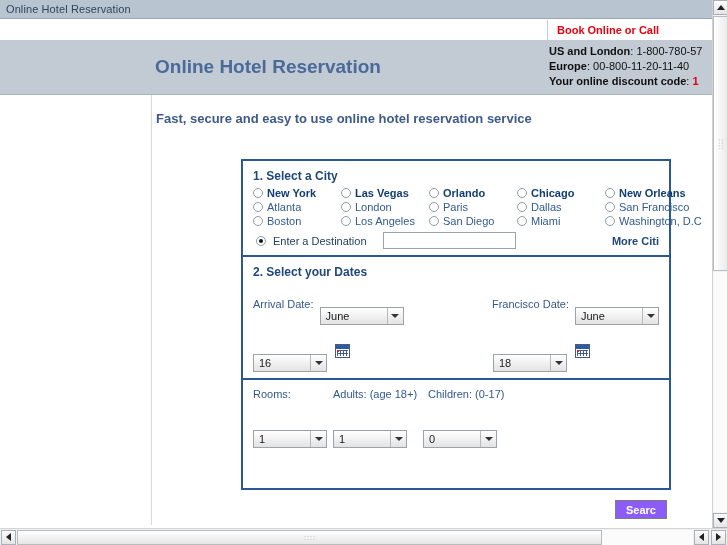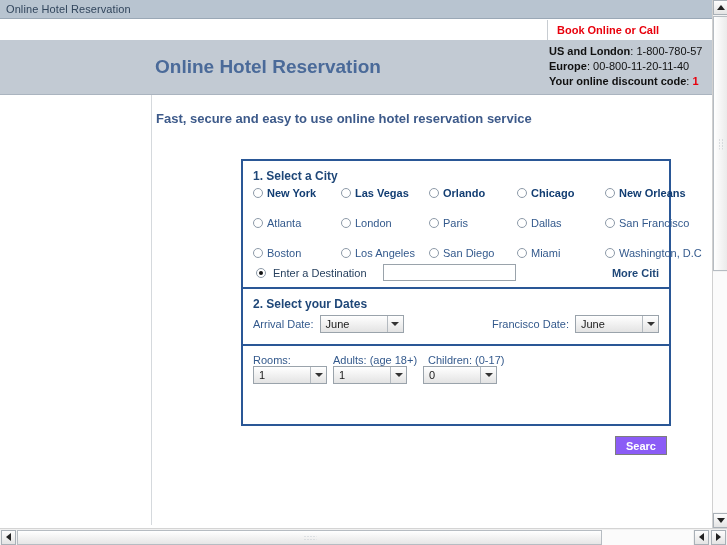--- a/index.html
+++ b/index.html
@@ -156,21 +156,21 @@
     font-size: 12px;
     font-weight: bold;
     color: #1f4778;
     white-space: nowrap;
   }
 
   
   .citygrid {
     display: grid;
     grid-template-columns: 88px 88px 88px 88px 100px;
-    row-gap: 18px;
+    row-gap: 2px;
   }
   .cityopt {
     display: flex;
     align-items: center;
     font-size: 11px;
     color: #33598c;
     white-space: nowrap;
   }
   .cityopt.bold span { font-weight: bold; color: #123d72; }
   .radio {
@@ -234,20 +234,21 @@
     position: relative;
     height: 18px;
     border: 1px solid #9aa3ab;
     background: linear-gradient(#ffffff, #e3e3e3);
     display: inline-flex;
     align-items: center;
     font-size: 11px;
     color: #1a1a1a;
     padding-left: 5px;
     user-select: none;
+    margin-top: 24px;
   }
   .sel .txt { white-space: nowrap; }
   .sel .arrowbox {
     position: absolute;
     right: 0; top: 0;
     width: 16px; height: 100%;
     border-left: 1px solid #b4bac0;
     display: flex; align-items: center; justify-content: center;
   }
   .sel .arrowbox i {
@@ -283,21 +284,21 @@
       repeating-linear-gradient(to bottom, #3b5c8c 0 1px, transparent 1px 3px);
   }
   .calicon .r {
     position: absolute;
     left: 1px; top: 5px;
     width: 2px; height: 2px;
     background: #d32020;
   }
 
   
-  .roomlabels { display: flex; margin-bottom: 0; }
+  .roomlabels { display: flex; margin-bottom: 6px; }
   .roomlabels .rl {
     font-size: 11px;
     color: #33598c;
     white-space: nowrap;
   }
   .roomselects { display: flex; }
   .searchrow {
     position: relative;
     height: 34px;
   }
@@ -535,20 +536,46 @@
                   <span class="dlab">Francisco Date:</span>
                   <span class="sel month">
                     <span class="txt">June</span>
                     <span class="arrowbox">
                         <i></i>
                       </span>
                   </span>
                 </div>
               </div>
 
+              <div class="daterow">
+                <div class="dgroup" style="width:240px;">
+                  <span class="sel day">
+                    <span class="txt">16</span>
+                    <span class="arrowbox">
+                        <i></i>
+                      </span>
+                  </span>
+                  <span class="calicon">
+                      <span class="g"></span>
+                      <span class="r"></span>
+                    </span>
+                </div>
+                <div class="dgroup">
+                  <span class="sel day">
+                    <span class="txt">18</span>
+                    <span class="arrowbox">
+                        <i></i>
+                      </span>
+                  </span>
+                  <span class="calicon">
+                      <span class="g"></span>
+                      <span class="r"></span>
+                    </span>
+                </div>
+              </div>
             </div>
 
             <div class="sect last">
 
               <div class="roomlabels">
                 <span class="rl" style="width:80px;">Rooms:</span>
                 <span class="rl" style="width:95px;">Adults: (age 18+)</span>
                 <span class="rl">Children: (0-17)</span>
               </div>
 

